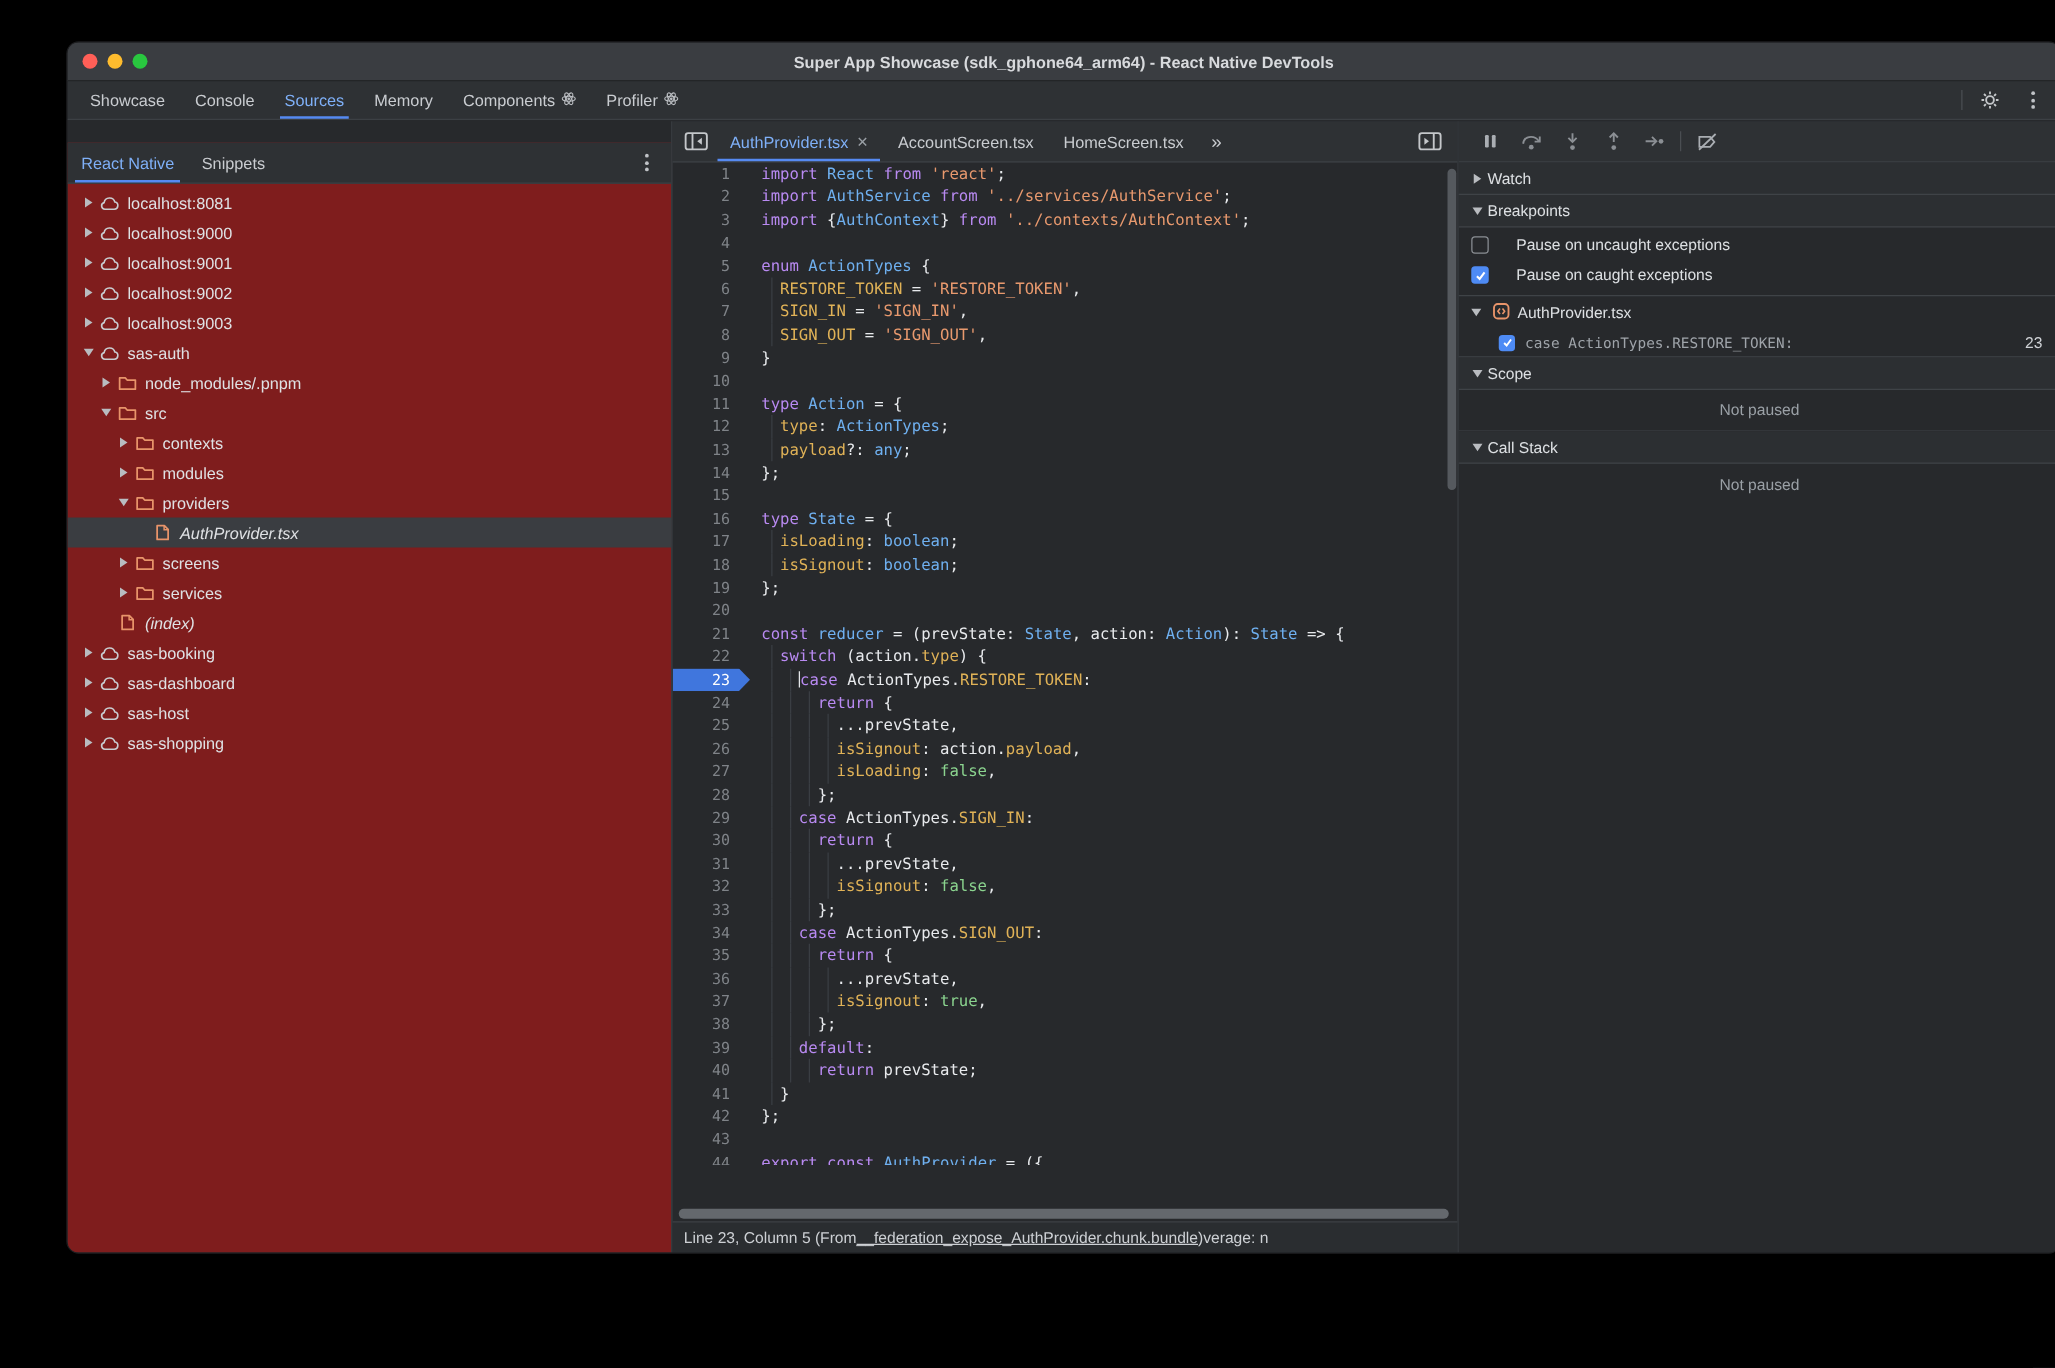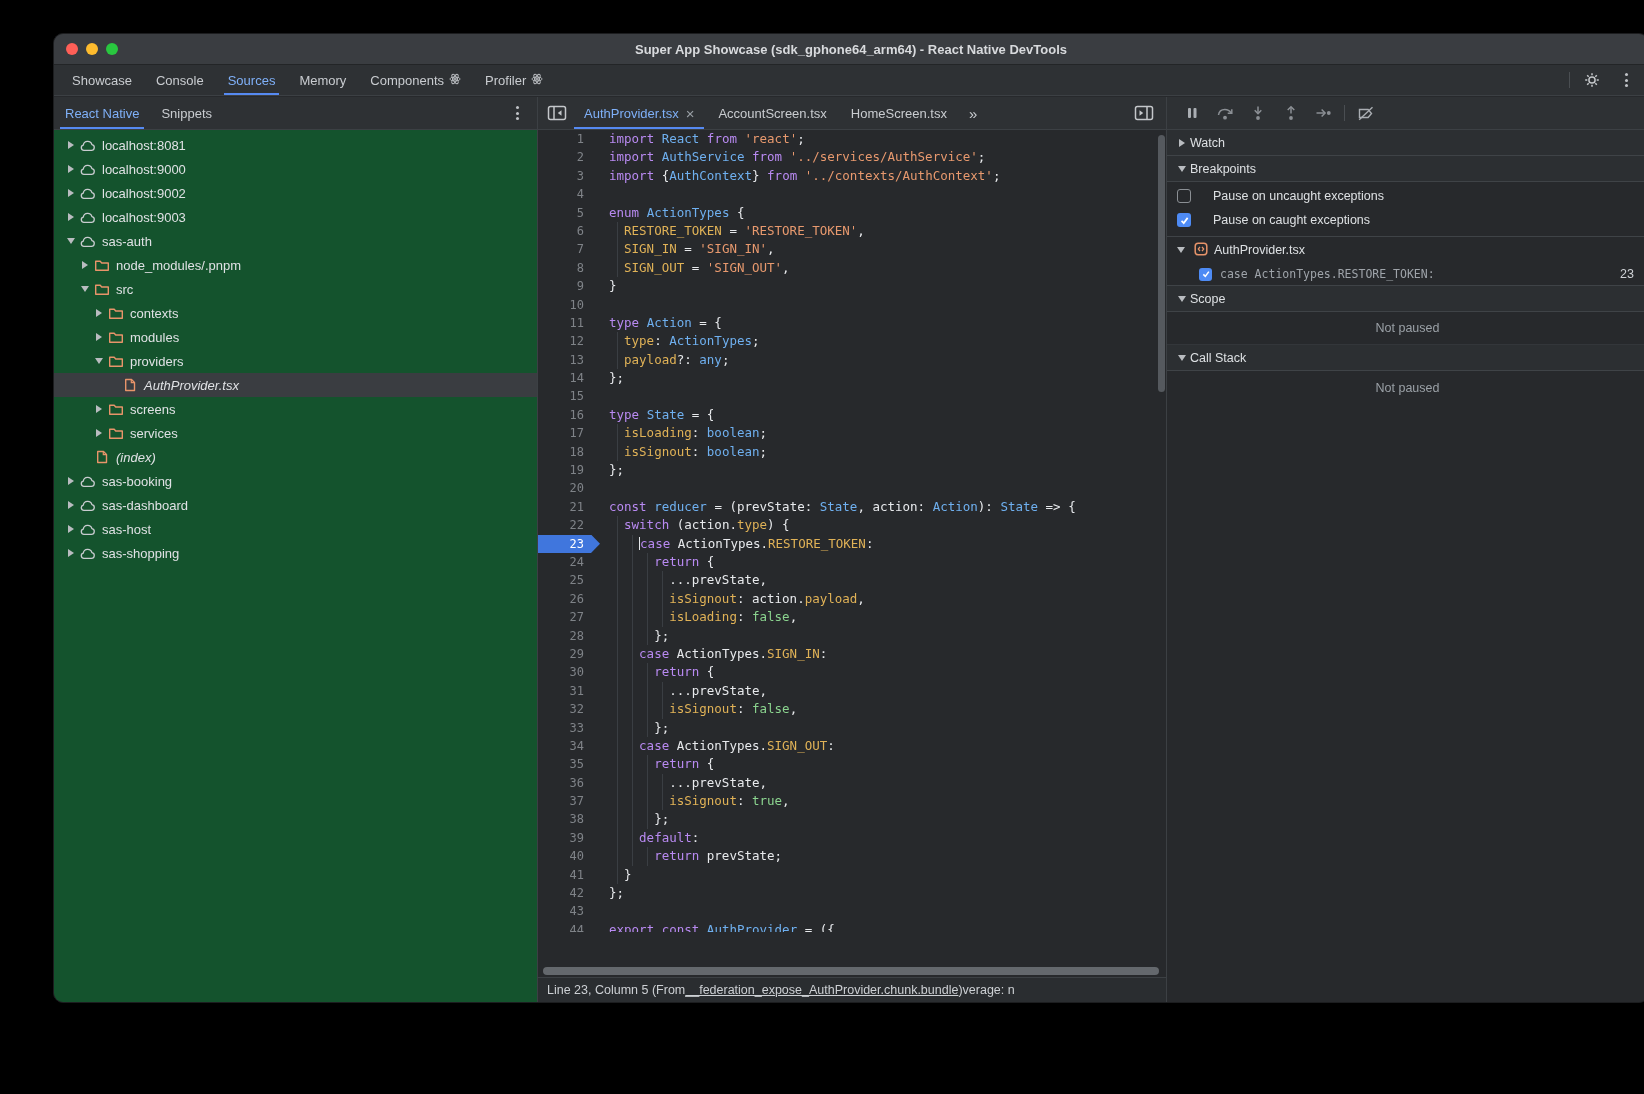--- a/index.html
+++ b/index.html
@@ -29,21 +29,21 @@
   .tb-tab.active::after { content:""; position:absolute; left:8px; right:8px; bottom:0;
             height:2px; background:#568af2; }
   .tb-right { margin-left:auto; display:flex; align-items:center; gap:10px; padding-right:10px; }
   .tb-sep { width:1px; height:16px; background:#4a4e52; }
   .iconbtn { width:24px; height:24px; display:flex; align-items:center; justify-content:center; }
   .kebab { display:flex; flex-direction:column; gap:2.5px; }
   .kebab i { width:3px; height:3px; border-radius:50%; background:#c0c3c7; }
 
   
   .main { position:absolute; top:63px; bottom:0; left:0; right:0; }
-  .pane-left  { position:absolute; left:0; top:0; bottom:0; width:483px; background:#14532d;text-align:right; }
+  .pane-left  { position:absolute; left:0; top:17px; bottom:0; width:483px; background:#7f1d1d;text-align:right; }
   .pane-edit  { position:absolute; left:483px; top:0; bottom:0; width:630px; background:#27292c;
                 border-left:1px solid #3c4044; border-right:1px solid #3c4044; }
   .pane-right { position:absolute; left:1113px; right:0; top:0; bottom:0; background:#27292c; }
 
   .pane-head { height:33px; background:#2e3134; border-bottom:1px solid #3c4044;
                display:flex; align-items:stretch; }
 
   
   .lp-tab { display:flex; align-items:center; padding:0 11px; font-size:13px; color:#c9ccd0;
             position:relative; }
@@ -241,20 +241,29 @@
             </span>
             <span class="tlabel">localhost:9000</span>
           </div>
           <div class="tree-row" style="padding-left: 10px;">
             <span class="tri collapsed"></span>
             <span class="ticon">
               <svg width="18" height="13" viewBox="0 0 17 13">
                 <path d="M4.7 11.4h7.2a2.9 2.9 0 0 0 .5-5.75A4.4 4.4 0 0 0 3.8 6.1a2.7 2.7 0 0 0 .9 5.3Z" fill="none" stroke="#c9ccd0" stroke-width="1.3" stroke-linejoin="round"></path>
               </svg>
             </span>
+            <span class="tlabel">localhost:9001</span>
+          </div>
+          <div class="tree-row" style="padding-left: 10px;">
+            <span class="tri collapsed"></span>
+            <span class="ticon">
+              <svg width="18" height="13" viewBox="0 0 17 13">
+                <path d="M4.7 11.4h7.2a2.9 2.9 0 0 0 .5-5.75A4.4 4.4 0 0 0 3.8 6.1a2.7 2.7 0 0 0 .9 5.3Z" fill="none" stroke="#c9ccd0" stroke-width="1.3" stroke-linejoin="round"></path>
+              </svg>
+            </span>
             <span class="tlabel">localhost:9002</span>
           </div>
           <div class="tree-row" style="padding-left: 10px;">
             <span class="tri collapsed"></span>
             <span class="ticon">
               <svg width="18" height="13" viewBox="0 0 17 13">
                 <path d="M4.7 11.4h7.2a2.9 2.9 0 0 0 .5-5.75A4.4 4.4 0 0 0 3.8 6.1a2.7 2.7 0 0 0 .9 5.3Z" fill="none" stroke="#c9ccd0" stroke-width="1.3" stroke-linejoin="round"></path>
               </svg>
             </span>
             <span class="tlabel">localhost:9003</span>

